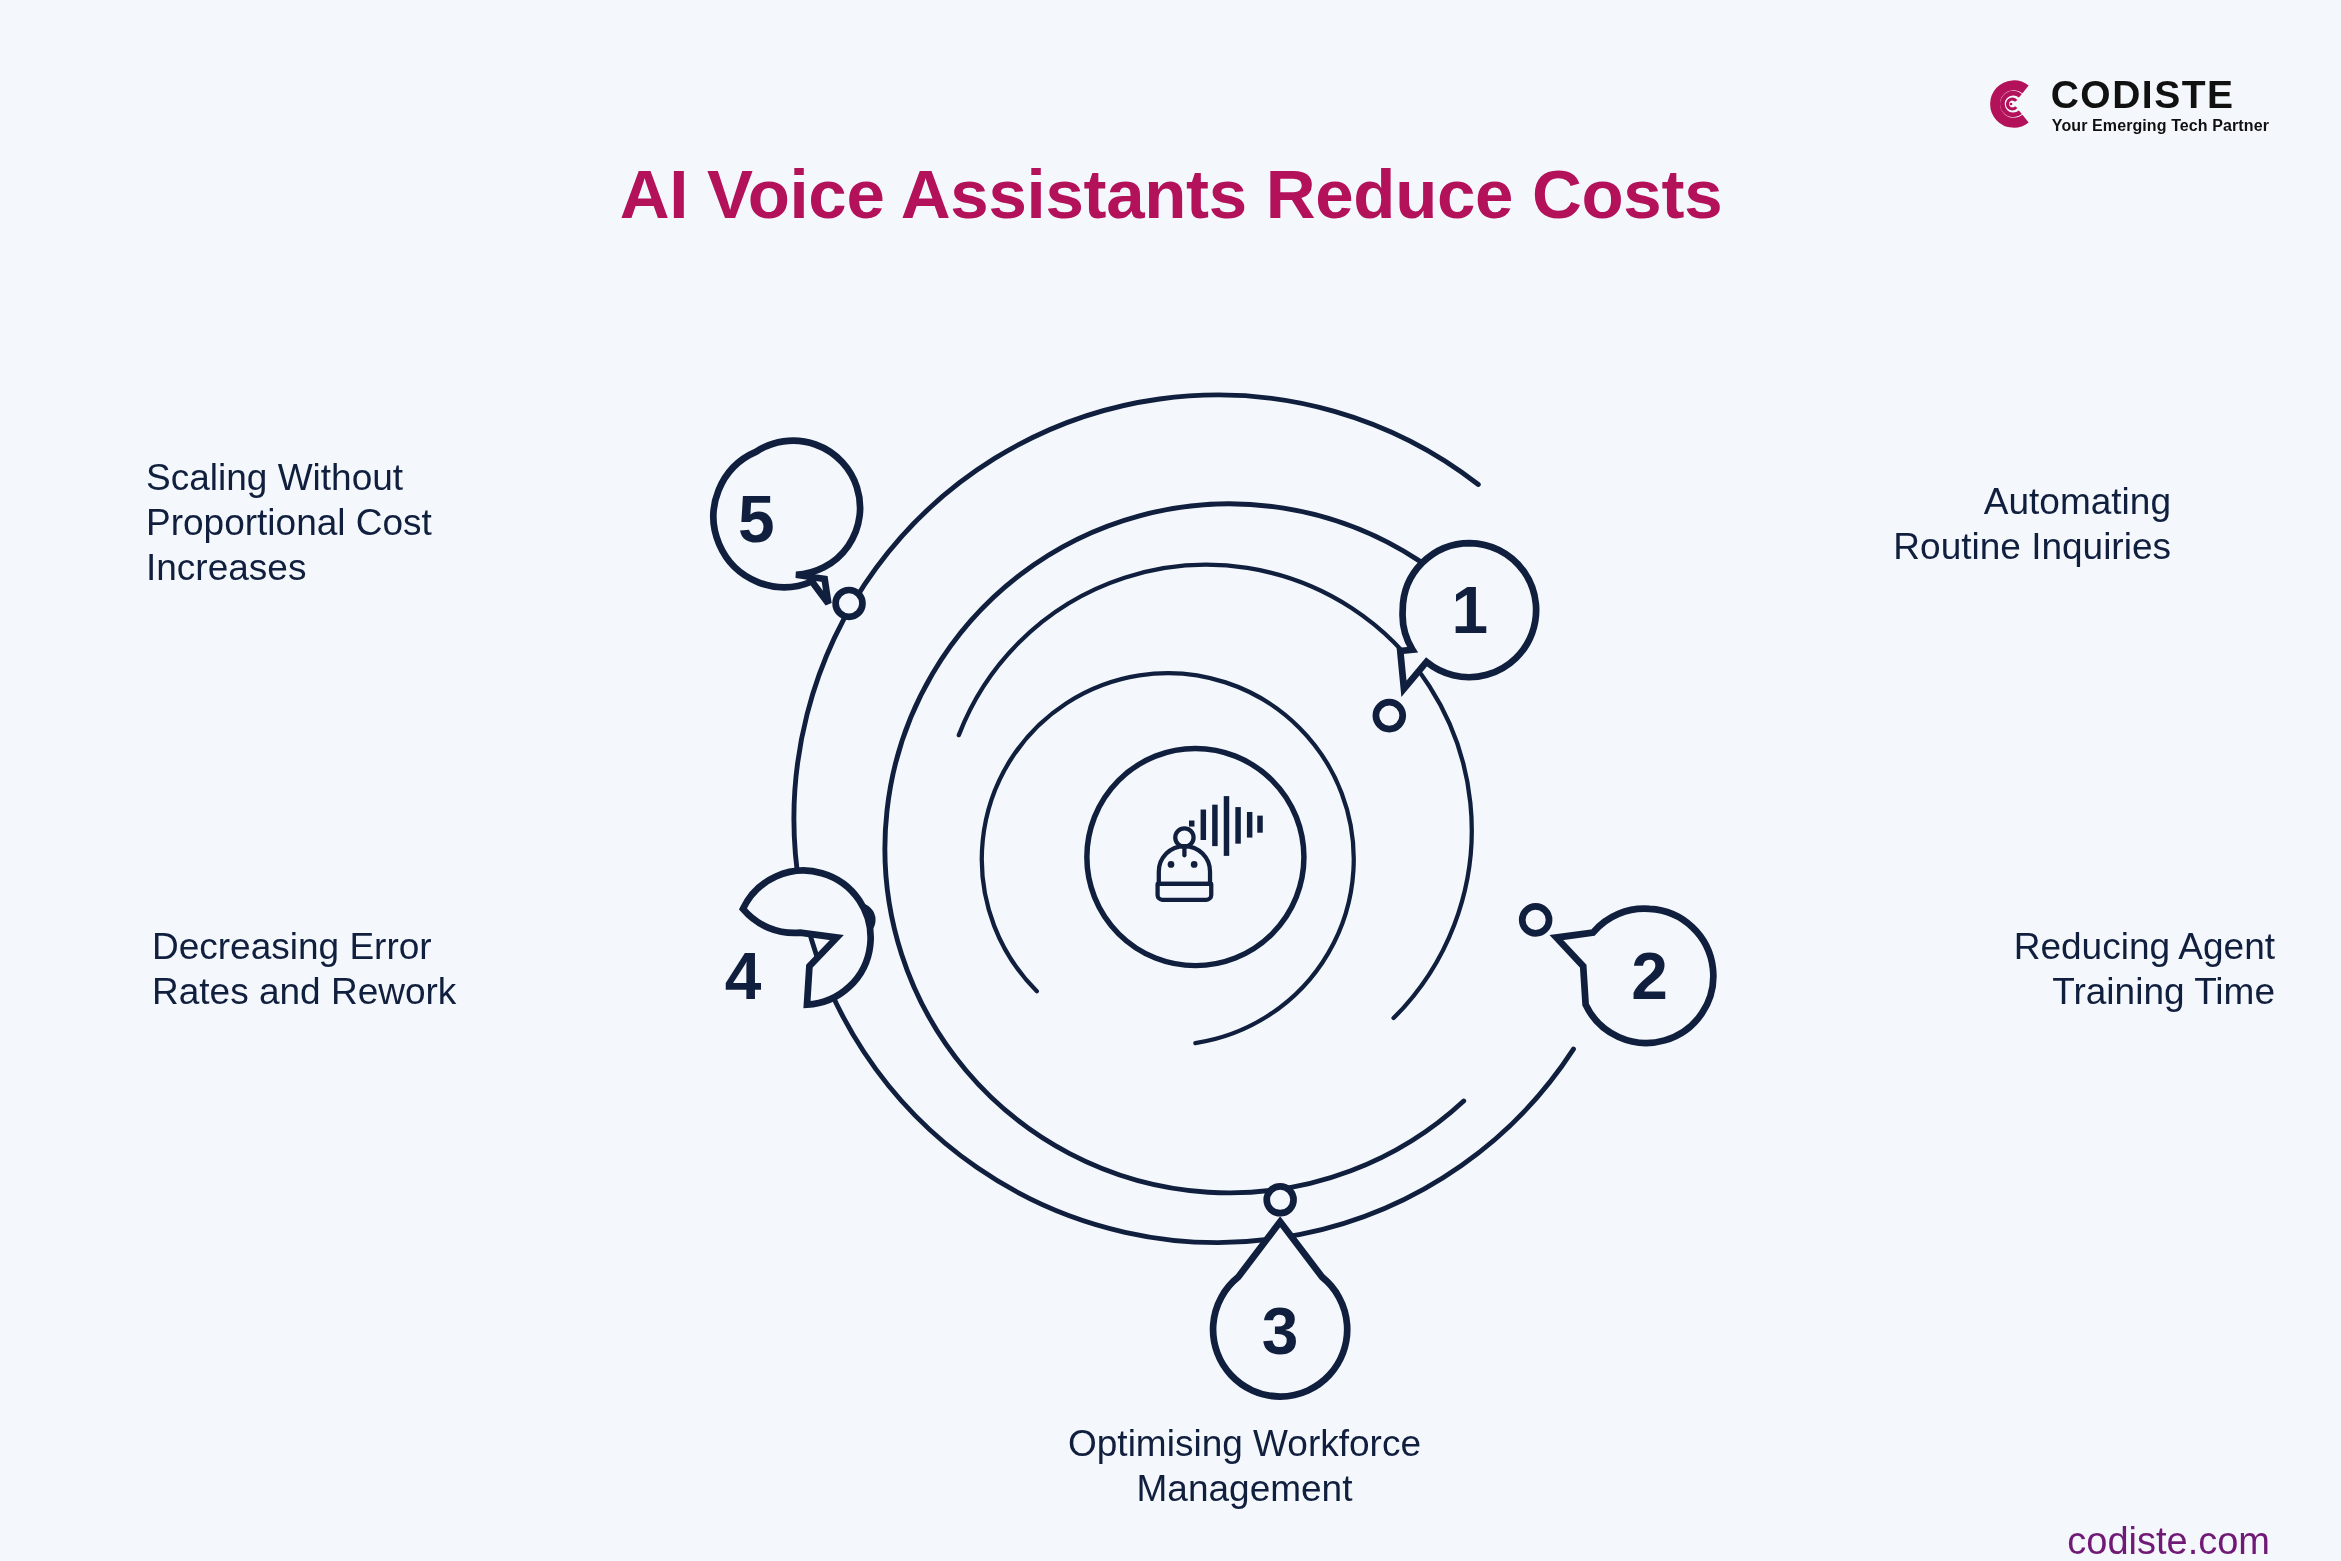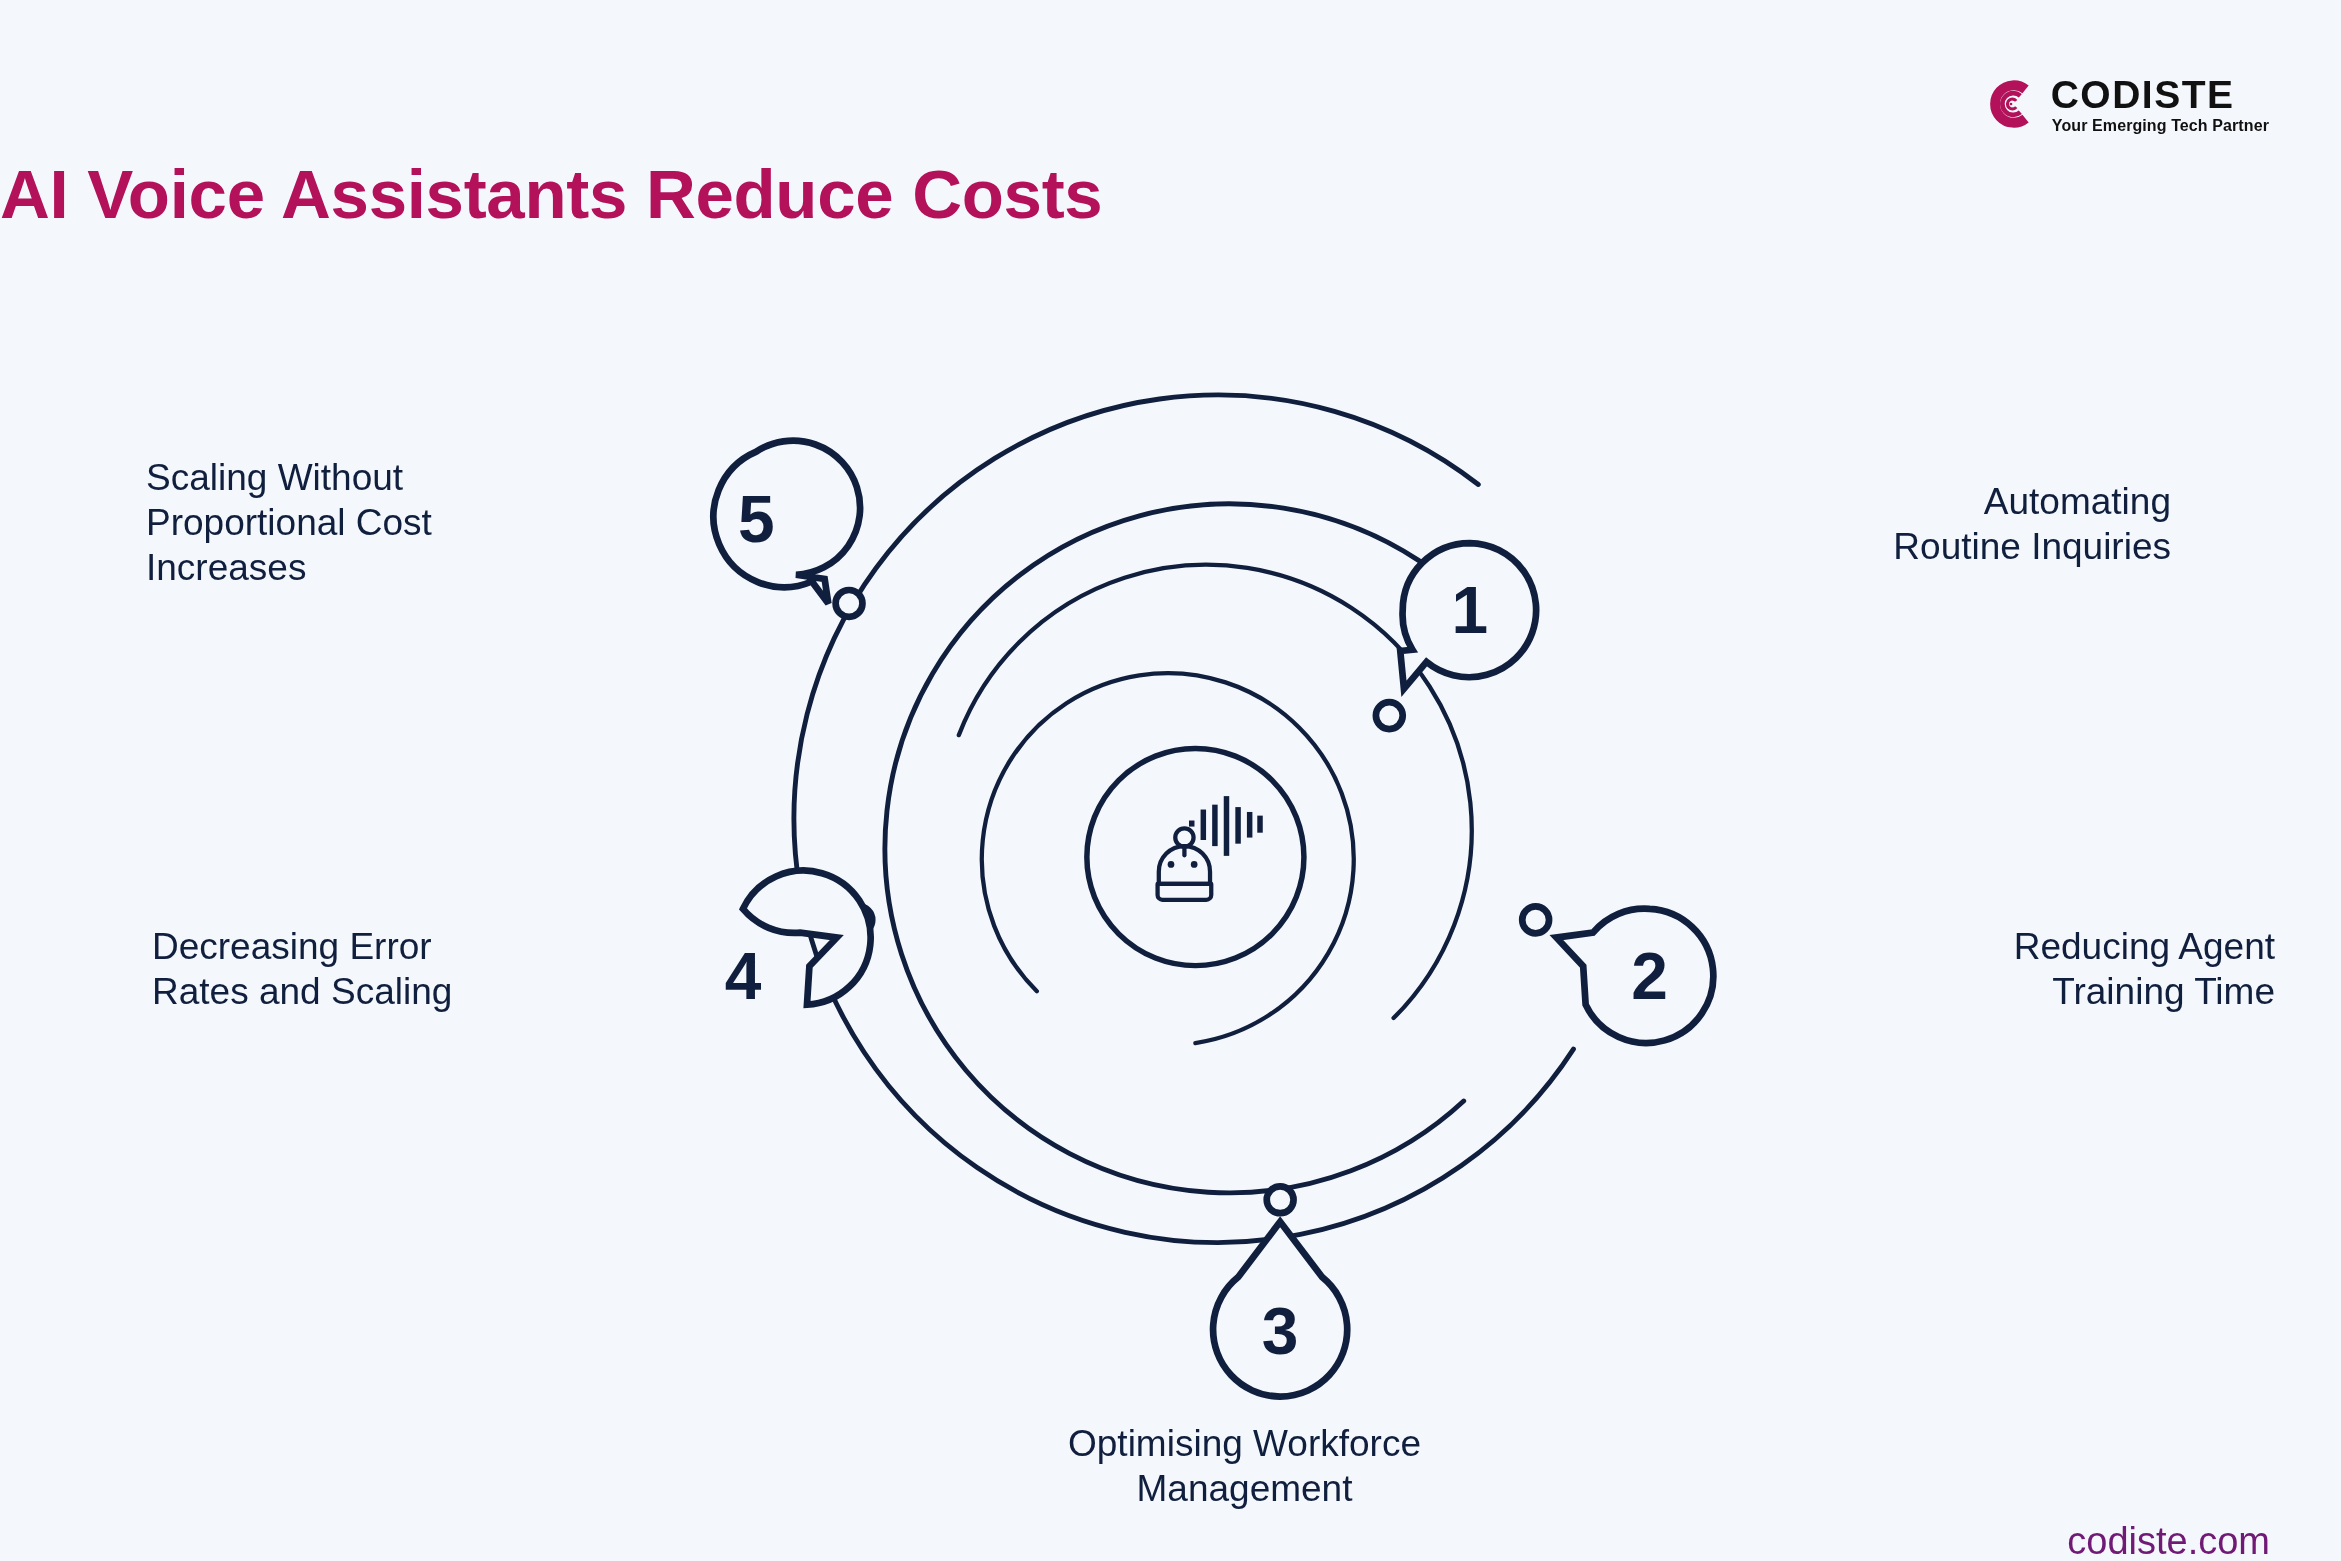--- a/index.html
+++ b/index.html
@@ -58,20 +58,21 @@
     margin-top: 3.7px;
     margin-left: 1.2px;
   }
 
   
   #title {
     position: absolute;
     left: 0;
     top: 115px;
     width: 2342px;
+    text-align: center;
     font-size: 69px;
     font-weight: 700;
     color: #b3115a;
     letter-spacing: -0.3px;
     font-family: "Liberation Sans", sans-serif;
   }
 
   
   #diagram {
     position: absolute;
@@ -246,21 +247,21 @@
     </g>
   </svg>
 
   <div class="callout left-align" id="label-1">Automating
 Routine Inquiries</div>
   <div class="callout center-align" id="label-3">Optimising Workforce
 Management</div>
   <div class="callout left-align" id="label-2">Reducing Agent
 Training Time</div>
   <div class="callout right-align" id="label-4">Decreasing Error
-Rates and Scaling</div>
+Rates and Rework</div>
   <div class="callout right-align" id="label-5">Scaling Without
 Proportional Cost
 Increases</div>
 
   <div id="footer-url">codiste.com</div>
 
 </div>
 
 
 </body></html>

